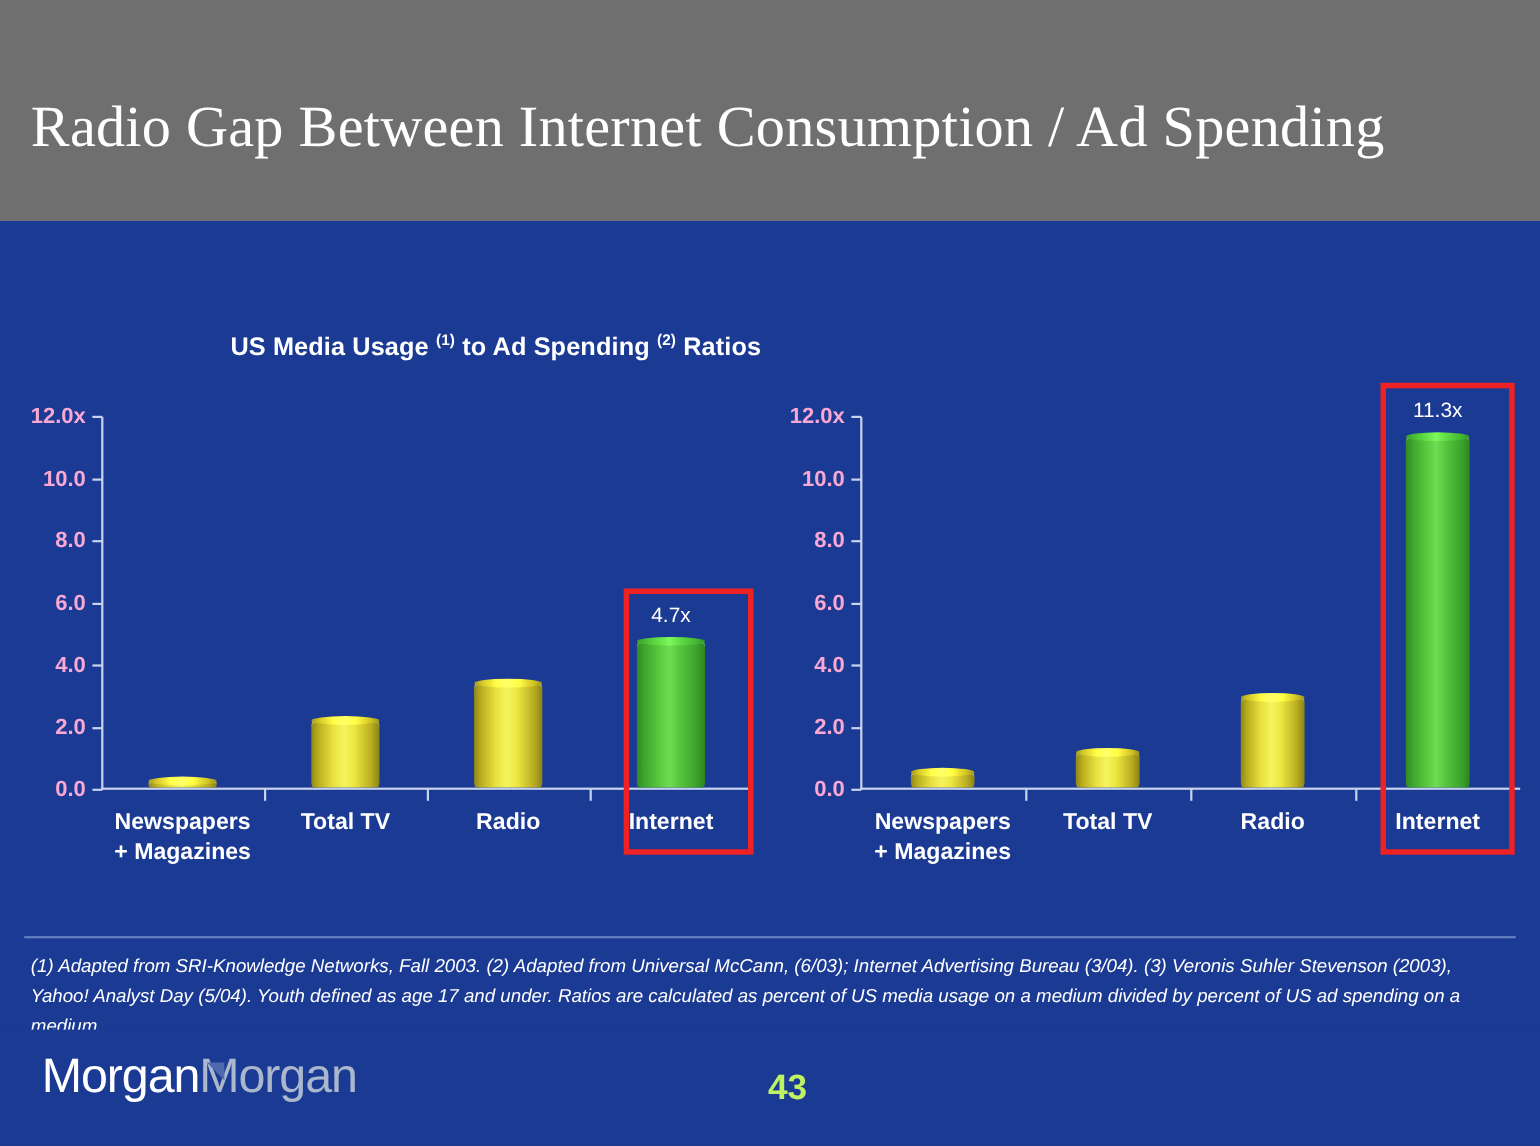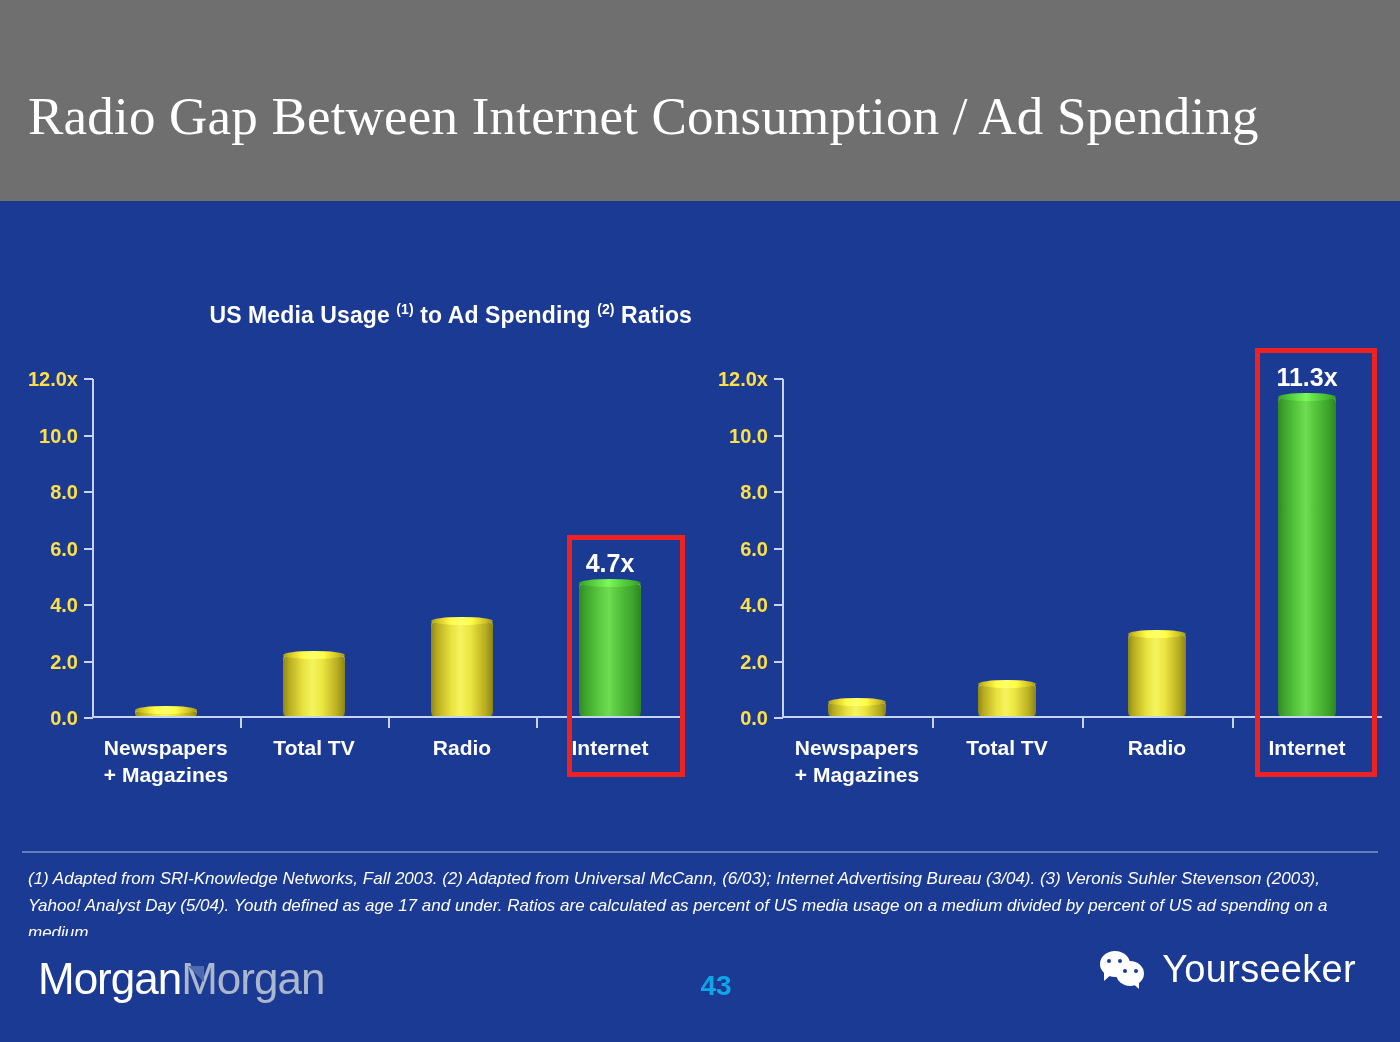--- a/index.html
+++ b/index.html
@@ -102,21 +102,21 @@
     height: 2px;
     background: #c8d4ef;
   }
   .ylabel {
     position: absolute;
     right: 100%;
     margin-right: 14px;
     transform: translateY(-50%);
     font-size: 20px;
     font-weight: bold;
-    color: #fde047;
+    color: #f9a8d4;
     white-space: nowrap;
     margin-left: 16px;
   }
   .xtick {
     position: absolute;
     bottom: -10px;
     width: 2px;
     height: 11px;
     background: #c8d4ef;
   }
@@ -145,30 +145,30 @@
     width: 100%;
     height: 8px;
     border-radius: 50%;
     background: inherit;
     filter: brightness(1.12);
   }
 
   .bar-value {
     position: absolute;
     transform: translate(-50%, 0);
-    font-size: 25px;
-    font-weight: bold;
+    font-size: 19px;
+    font-weight: normal;
     color: #ffffff;
     white-space: nowrap;
   }
 
   .cat-label {
     position: absolute;
     transform: translateX(-50%);
-    text-align: left;
+    text-align: center;
     font-size: 21px;
     font-weight: bold;
     color: #ffffff;
     line-height: 27px;
     white-space: nowrap;
   }
 
   .highlight-box {
     position: absolute;
     border: 5px solid #ee2222;
@@ -227,23 +227,23 @@
     top: 12px;
     width: 0; height: 0;
     border-top: 16px solid #4f6bb0;
     border-left: 16px solid transparent;
   }
   #page-number {
     position: absolute;
     left: 0; right: 0;
     top: 34px;
     text-align: center;
-    font-size: 28px;
+    font-size: 32px;
     font-weight: bold;
-    color: #0ea5e9;
+    color: #bef264;
     margin-left: 32px;
   }
   #yourseeker {
     position: absolute;
     right: 44px;
     top: 12px;
     display: flex;
     align-items: center;
     gap: 12px;
   }
@@ -417,28 +417,15 @@
     <div id="footnote-rule"></div>
     <div id="footnote">(1) Adapted from SRI-Knowledge Networks, Fall 2003.  (2) Adapted from Universal McCann, (6/03); Internet Advertising Bureau (3/04). (3) Veronis Suhler Stevenson (2003), Yahoo! Analyst Day (5/04).  Youth defined as age 17 and under.  Ratios are calculated as percent of US media usage on a medium divided by percent of US ad spending on a medium.</div>
   </div>
 
   <div id="footer">
     <div id="ms-logo">
       <span id="ms-morgan">Morgan</span><span id="ms-stanley">Morgan</span>
       <span id="ms-mark"></span>
     </div>
     <div id="page-number">43</div>
-    <div id="yourseeker">
-      <span id="wechat-icon">
-        <span class="bub b1"></span>
-          <span class="b1tail"></span>
-        <span class="eye" style="left:7px;  top:10px;"></span>
-        <span class="eye" style="left:18px; top:10px;"></span>
-        <span class="bub b2"></span>
-          <span class="b2tail"></span>
-        <span class="eye" style="left:23px; top:20px;"></span>
-        <span class="eye" style="left:34px; top:20px;"></span>
-      </span>
-      <span id="yourseeker-text">Yourseeker</span>
-    </div>
   </div>
 
 </div>
 
 </body></html>

